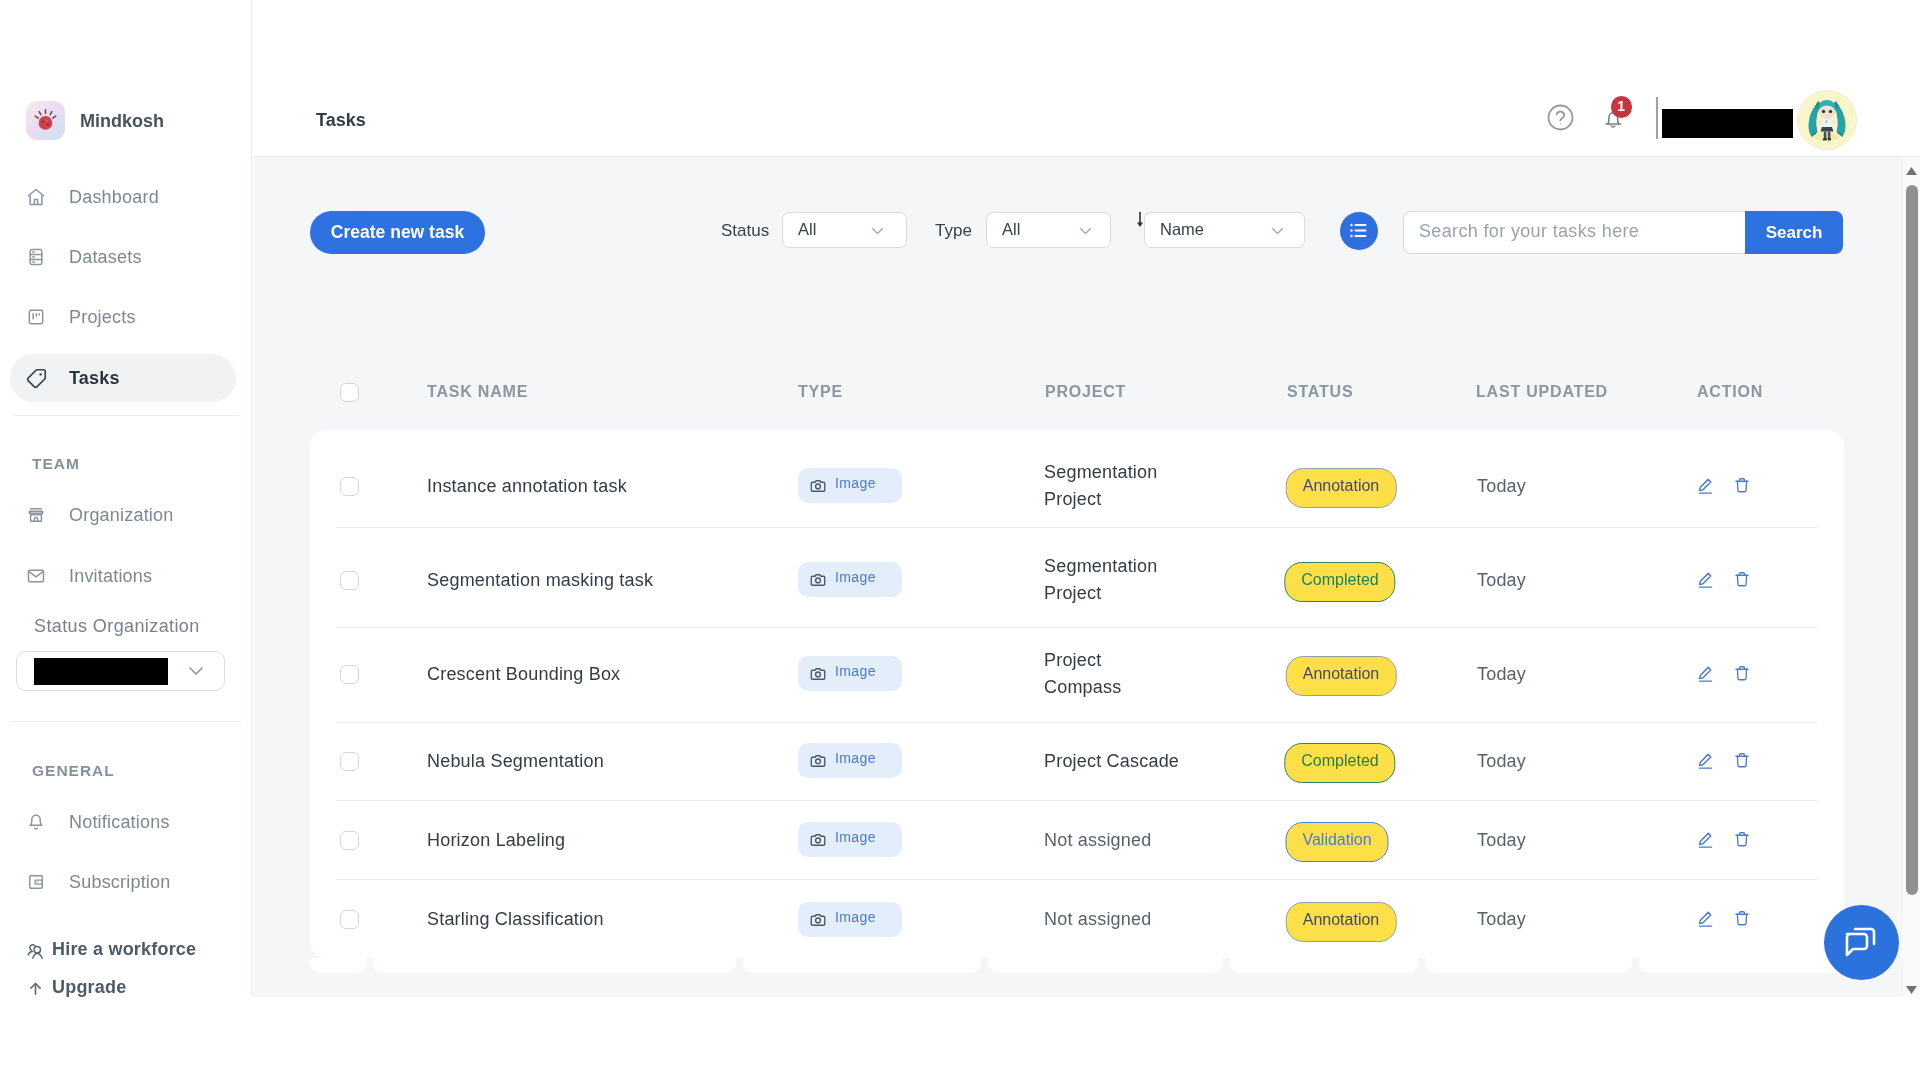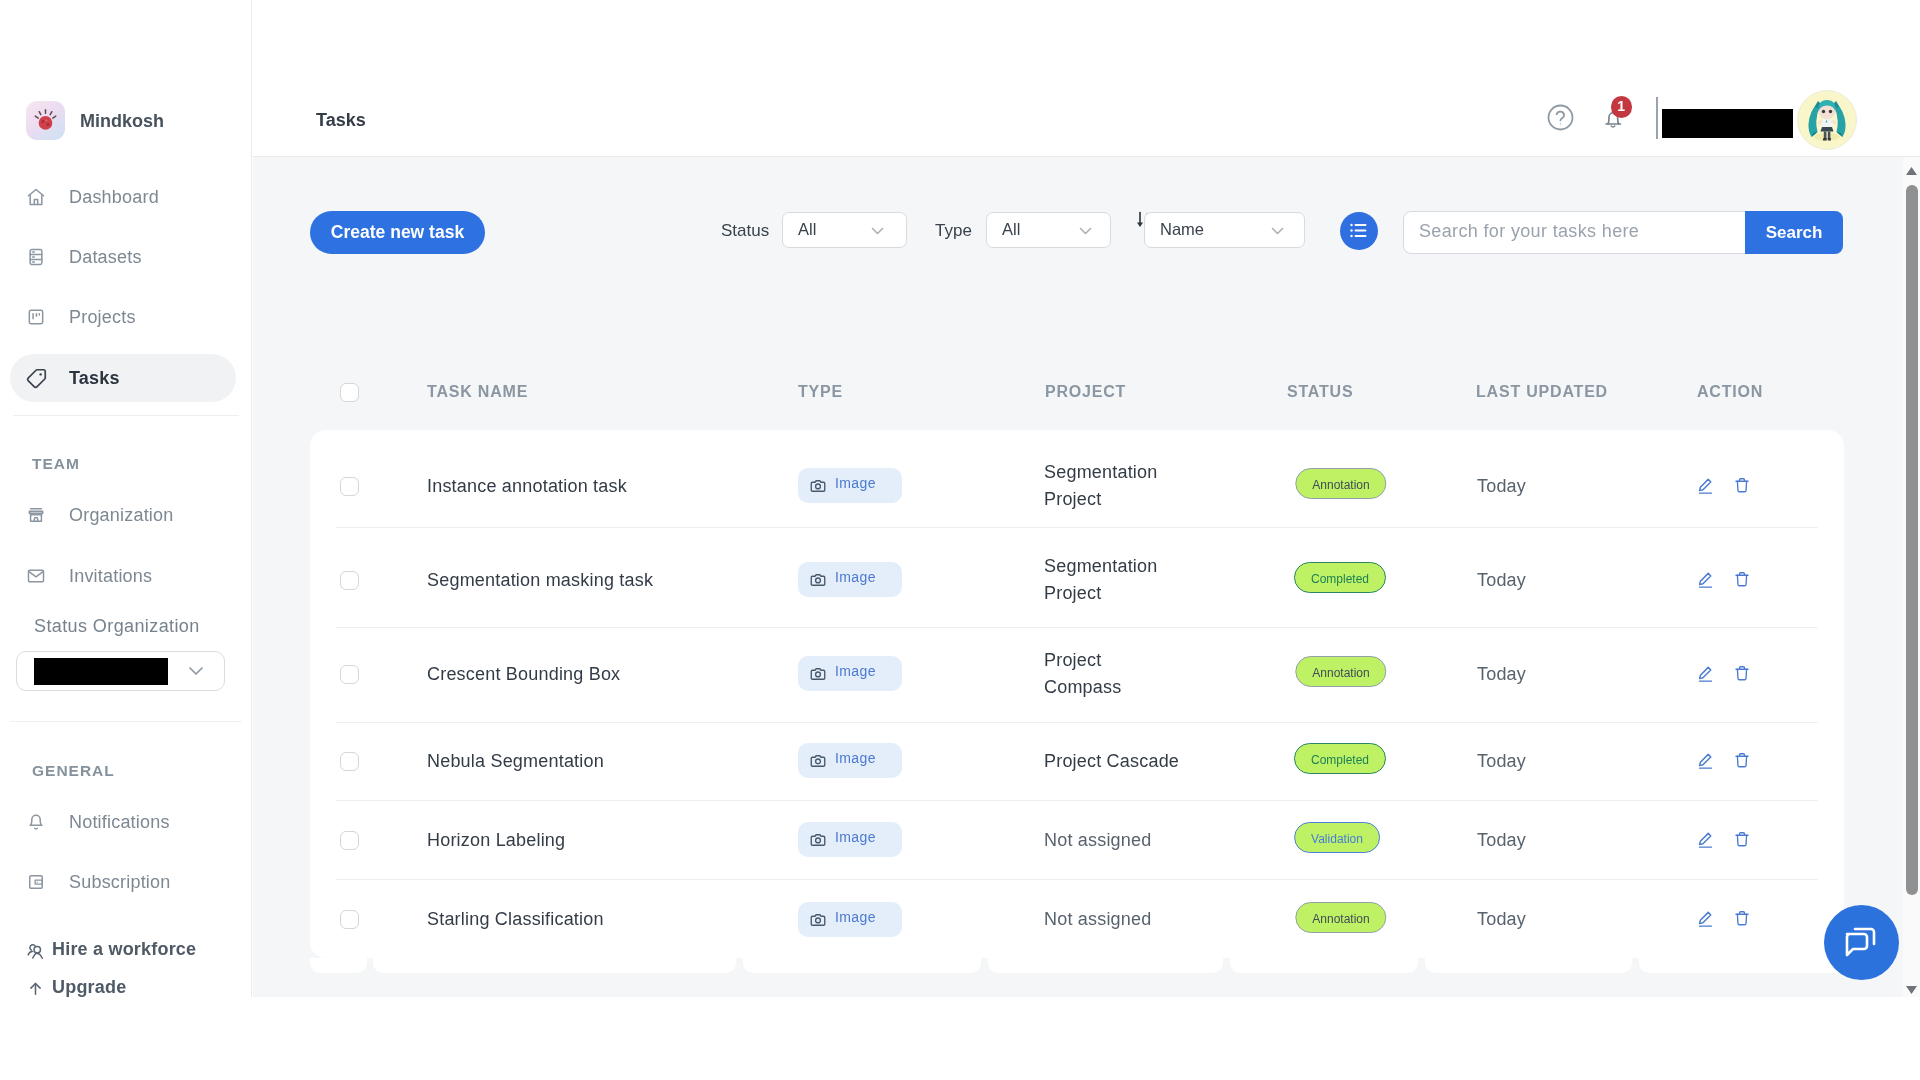--- a/index.html
+++ b/index.html
@@ -10,21 +10,21 @@
   .sidebar { left:0; top:0; width:252px; height:997px; background:#fff; border-right:1px solid #e9ebee; }
   .topbar { left:253px; top:0; width:1667px; height:157px; background:#fff; border-bottom:1px solid #e9eaec; }
   .navtext { font-size:18px; font-weight:500; color:#7d8893; letter-spacing:0.2px; }
   .sechead { font-size:15.5px; font-weight:700; color:#85929e; letter-spacing:1px; }
   .card { left:310px; top:430px; width:1534px; height:528px; background:#fff; border-radius:16px; }
   .sep { position:absolute; left:26px; width:1482px; height:1px; background:#edeff1; }
   .cb { width:19px; height:19px; border:1.6px solid #d2d7dc; border-radius:6px; background:#fff; }
   .hdr { font-size:16px; font-weight:700; color:#8a96a2; letter-spacing:0.8px; }
   .badge { position:absolute; width:104px; height:35px; background:#e4eefb; border-radius:10px; }
   .badge span { position:absolute; left:37px; top:6.5px; font-size:14px; letter-spacing:0.4px; font-weight:500; color:#4b79cf; }
-  .pill { position:absolute; height:31px; line-height:33px; border-radius:17.5px; padding:0 16px; font-size:12px; background:#bef264; transform:translateX(-50%); }
+  .pill { position:absolute; height:40px; line-height:33px; border-radius:17.5px; padding:0 16px; font-size:16px; background:#fde047; transform:translateX(-50%); }
   .pill.gray { border:1.5px solid #939ea8; color:#414c57; }
   .pill.green { border:1.5px solid #2a8560; color:#1d7f56; }
   .pill.blue { border:1.5px solid #4c7fdd; color:#4a7bd8; }
   .tname { position:absolute; left:427px; font-size:18px; letter-spacing:0.2px; color:#333c46; line-height:21px; }
   .proj { position:absolute; left:1044px; font-size:18px; letter-spacing:0.2px; color:#333c46; line-height:27px; }
   .today { position:absolute; left:1477px; font-size:18px; letter-spacing:0.2px; color:#58626d; line-height:21px; }
   .selbox { position:absolute; background:#fff; border:1px solid #d7dbdf; border-radius:7px; height:36px; top:212px; }
   .selbox .val { position:absolute; left:15px; top:7px; font-size:16.5px; color:#39424c; }
   .flabel { position:absolute; top:221px; font-size:17px; color:#39424c; }
   .btn-blue { background:#2e72e2; color:#fff; font-weight:700; }

